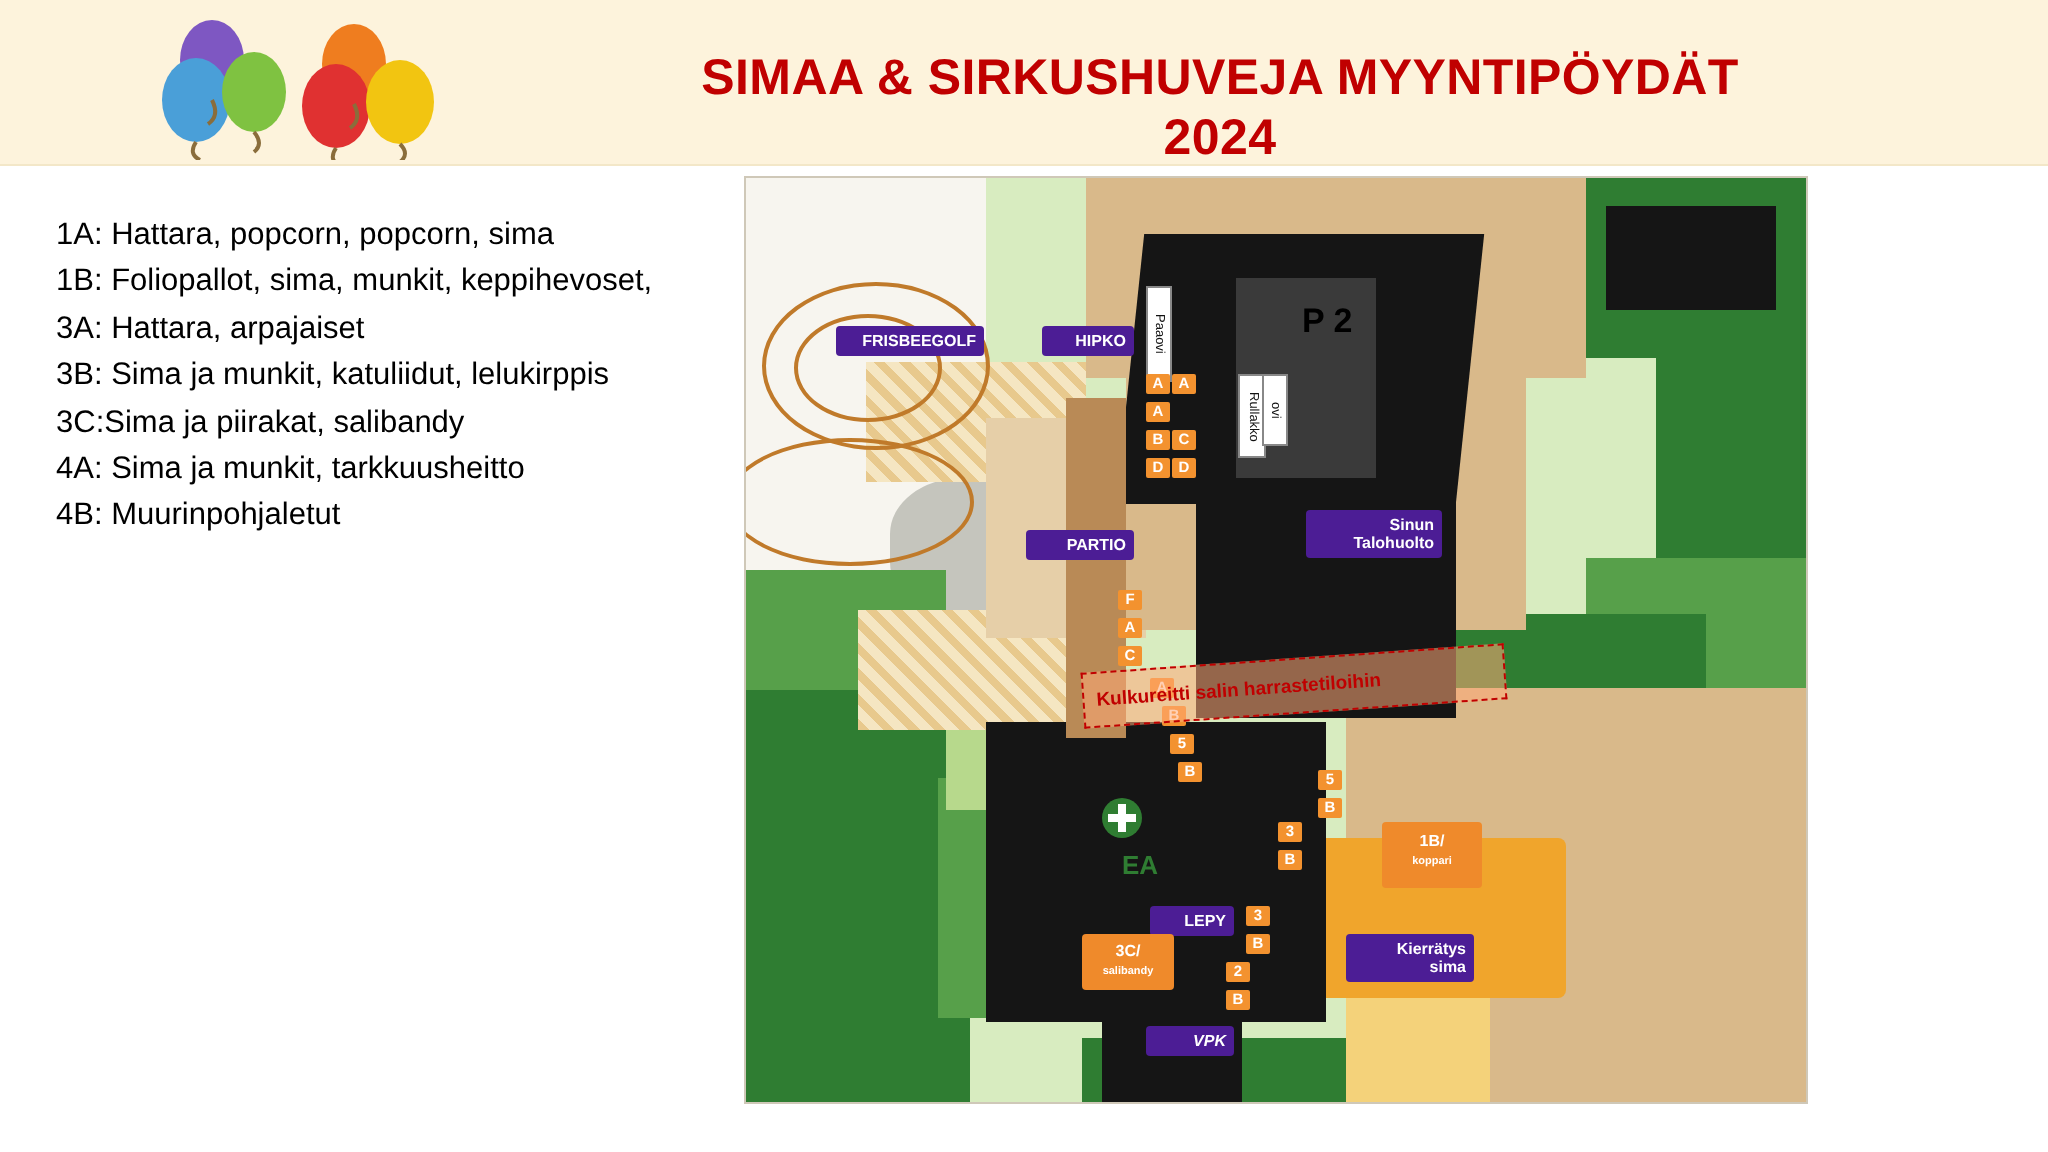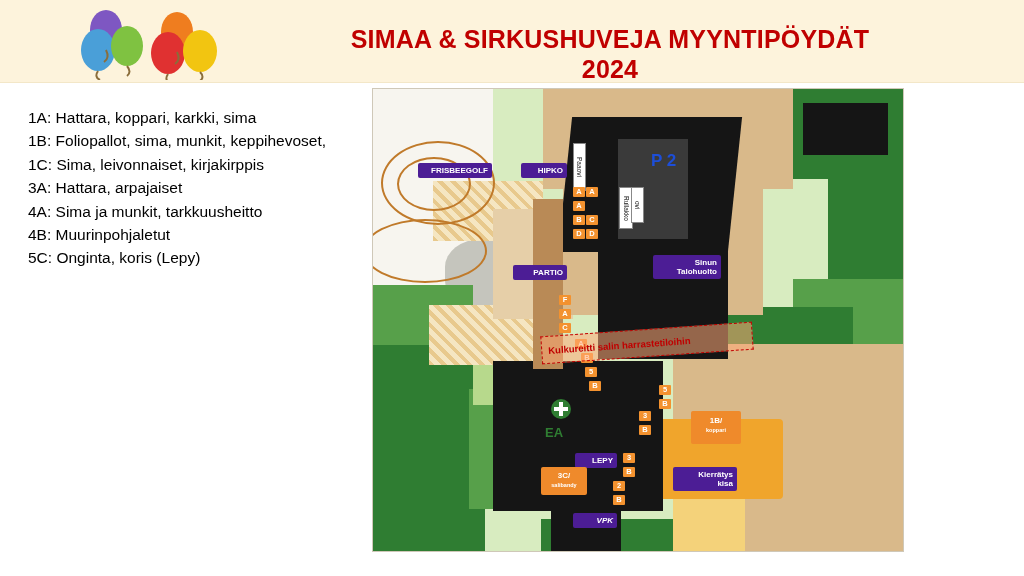--- a/index.html
+++ b/index.html
@@ -129,21 +129,21 @@
     color: #ffffff;
     font-size: 7.5px;
     font-weight: bold;
     text-align: center;
     line-height: 8px;
     border-radius: 1px;
     width: 12px;
     padding: 1px 0;
   }
   .p2-label {
-    color: #1d4ed8;
+    color: #000000;
     font-size: 17px;
     font-weight: bold;
   }
   .ea-label {
     color: #2f7d32;
     font-size: 13px;
     font-weight: bold;
   }
   .ea-cross {
     width: 20px;
@@ -205,27 +205,27 @@
         <path d="M122 66 q5 5 0 9" stroke="#8a6d3b" stroke-width="2" fill="none"></path>
       </svg>
     </div>
     <div class="banner-title">
       <div>SIMAA &amp; SIRKUSHUVEJA MYYNTIPÖYDÄT</div>
       <div>2024</div>
     </div>
   </div>
 
   <div class="legend">
-    <div class="legend-item">1A: Hattara, koppari, karkki, sima</div>
+    <div class="legend-item">1A: Hattara, popcorn, popcorn, sima</div>
     <div class="legend-item">1B: Foliopallot, sima, munkit, keppihevoset,</div>
-    <div class="legend-item">1C: Sima, leivonnaiset, kirjakirppis</div>
     <div class="legend-item">3A: Hattara, arpajaiset</div>
+    <div class="legend-item">3B: Sima ja munkit, katuliidut, lelukirppis</div>
+    <div class="legend-item">3C:Sima ja piirakat, salibandy</div>
     <div class="legend-item">4A: Sima ja munkit, tarkkuusheitto</div>
     <div class="legend-item">4B: Muurinpohjaletut</div>
-    <div class="legend-item">5C: Onginta, koris (Lepy)</div>
   </div>
 
   <div class="map">
 
     <div class="m green-pale" style="left:0;top:0;width:530px;height:462px;"></div>
     <div class="m white" style="left:0;top:0;width:120px;height:200px;"></div>
     <div class="m grey-light" style="left:72px;top:150px;width:90px;height:70px;border-radius:40%;"></div>
     <div class="m grey" style="left:30px;top:196px;width:48px;height:26px;border-radius:50%;"></div>
     <div class="m grey" style="left:120px;top:190px;width:40px;height:22px;border-radius:50%;"></div>
     <div class="m green-mid" style="left:0;top:196px;width:100px;height:70px;"></div>
@@ -288,35 +288,35 @@
     <div class="m orange-box" style="left:266px;top:322px;">3</div>
     <div class="m orange-box" style="left:266px;top:336px;">B</div>
     <div class="m orange-box" style="left:250px;top:364px;">3</div>
     <div class="m orange-box" style="left:250px;top:378px;">B</div>
     <div class="m orange-box" style="left:240px;top:392px;">2</div>
     <div class="m orange-box" style="left:240px;top:406px;">B</div>
 
     <div class="route" style="left:168px;top:240px;width:204px;height:26px;transform:rotate(-4deg);">Kulkureitti salin harrastetiloihin</div>
 
     <div class="ea-cross" style="left:178px;top:310px;"></div>
-    <div class="m ea-label" style="left:172px;top:336px;">EA</div>
+    <div class="m ea-label" style="left:188px;top:336px;">EA</div>
 
     <div class="m blue-label" style="left:45px;top:74px;width:66px;">FRISBEEGOLF</div>
     <div class="m blue-label" style="left:148px;top:74px;width:38px;">HIPKO</div>
     <div class="m blue-label" style="left:140px;top:176px;width:46px;">PARTIO</div>
     <div class="m blue-label" style="left:202px;top:364px;width:34px;">LEPY</div>
     <div class="m blue-label" style="left:200px;top:424px;width:36px;font-style:italic;">VPK</div>
 
     <div class="m blue-label" style="left:280px;top:166px;width:60px;">
       <span>Sinun</span><br>
       <span>Talohuolto</span>
     </div>
     <div class="m blue-label" style="left:300px;top:378px;width:56px;">
       <span>Kierrätys</span><br>
-      <span>kisa</span>
+      <span>sima</span>
     </div>
 
     <div class="m orange-label" style="left:318px;top:322px;width:44px;height:26px;padding-top:5px;">
       <span>1B/</span><br>
       <span style="font-size:5.5px;">koppari</span>
     </div>
     <div class="m orange-label" style="left:168px;top:378px;width:40px;height:22px;padding-top:4px;">
       <span>3C/</span><br>
       <span style="font-size:5.5px;">salibandy</span>
     </div>

